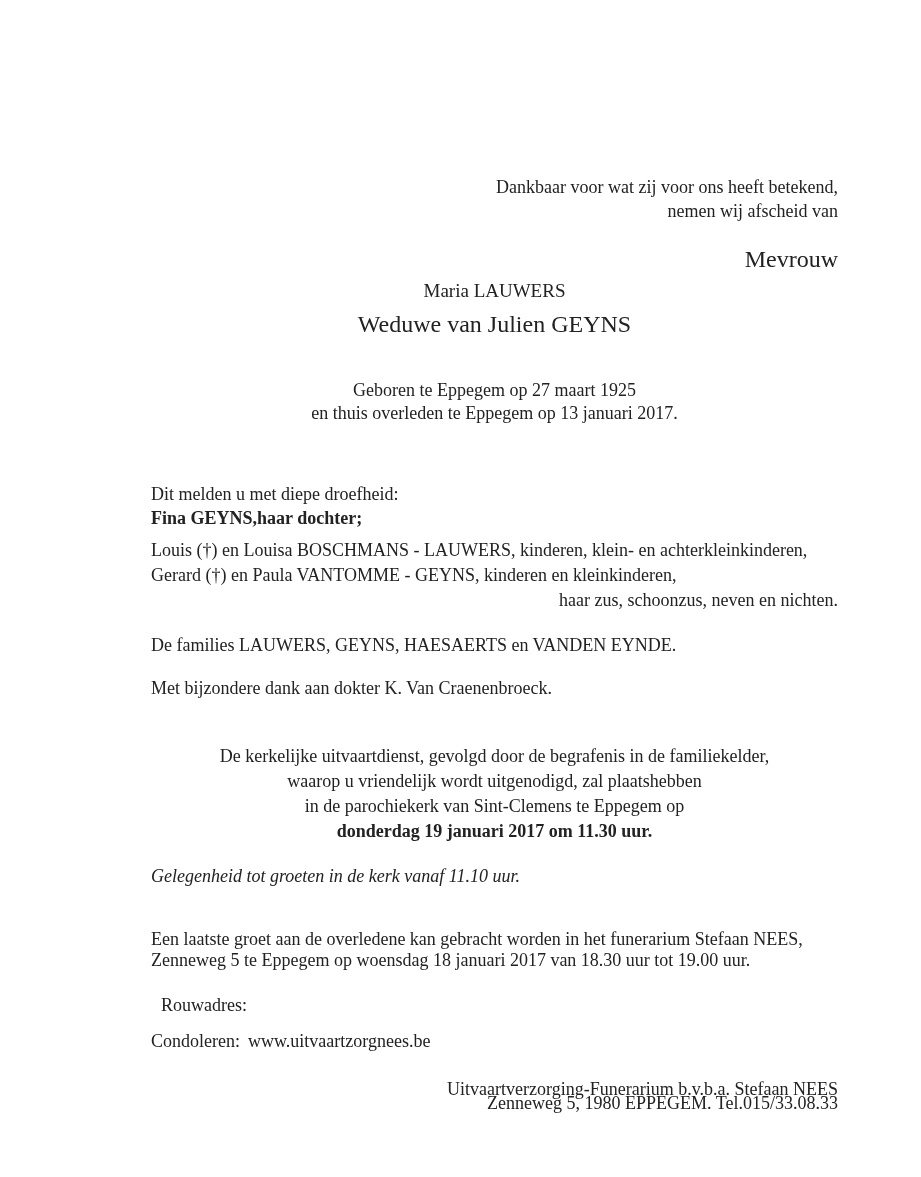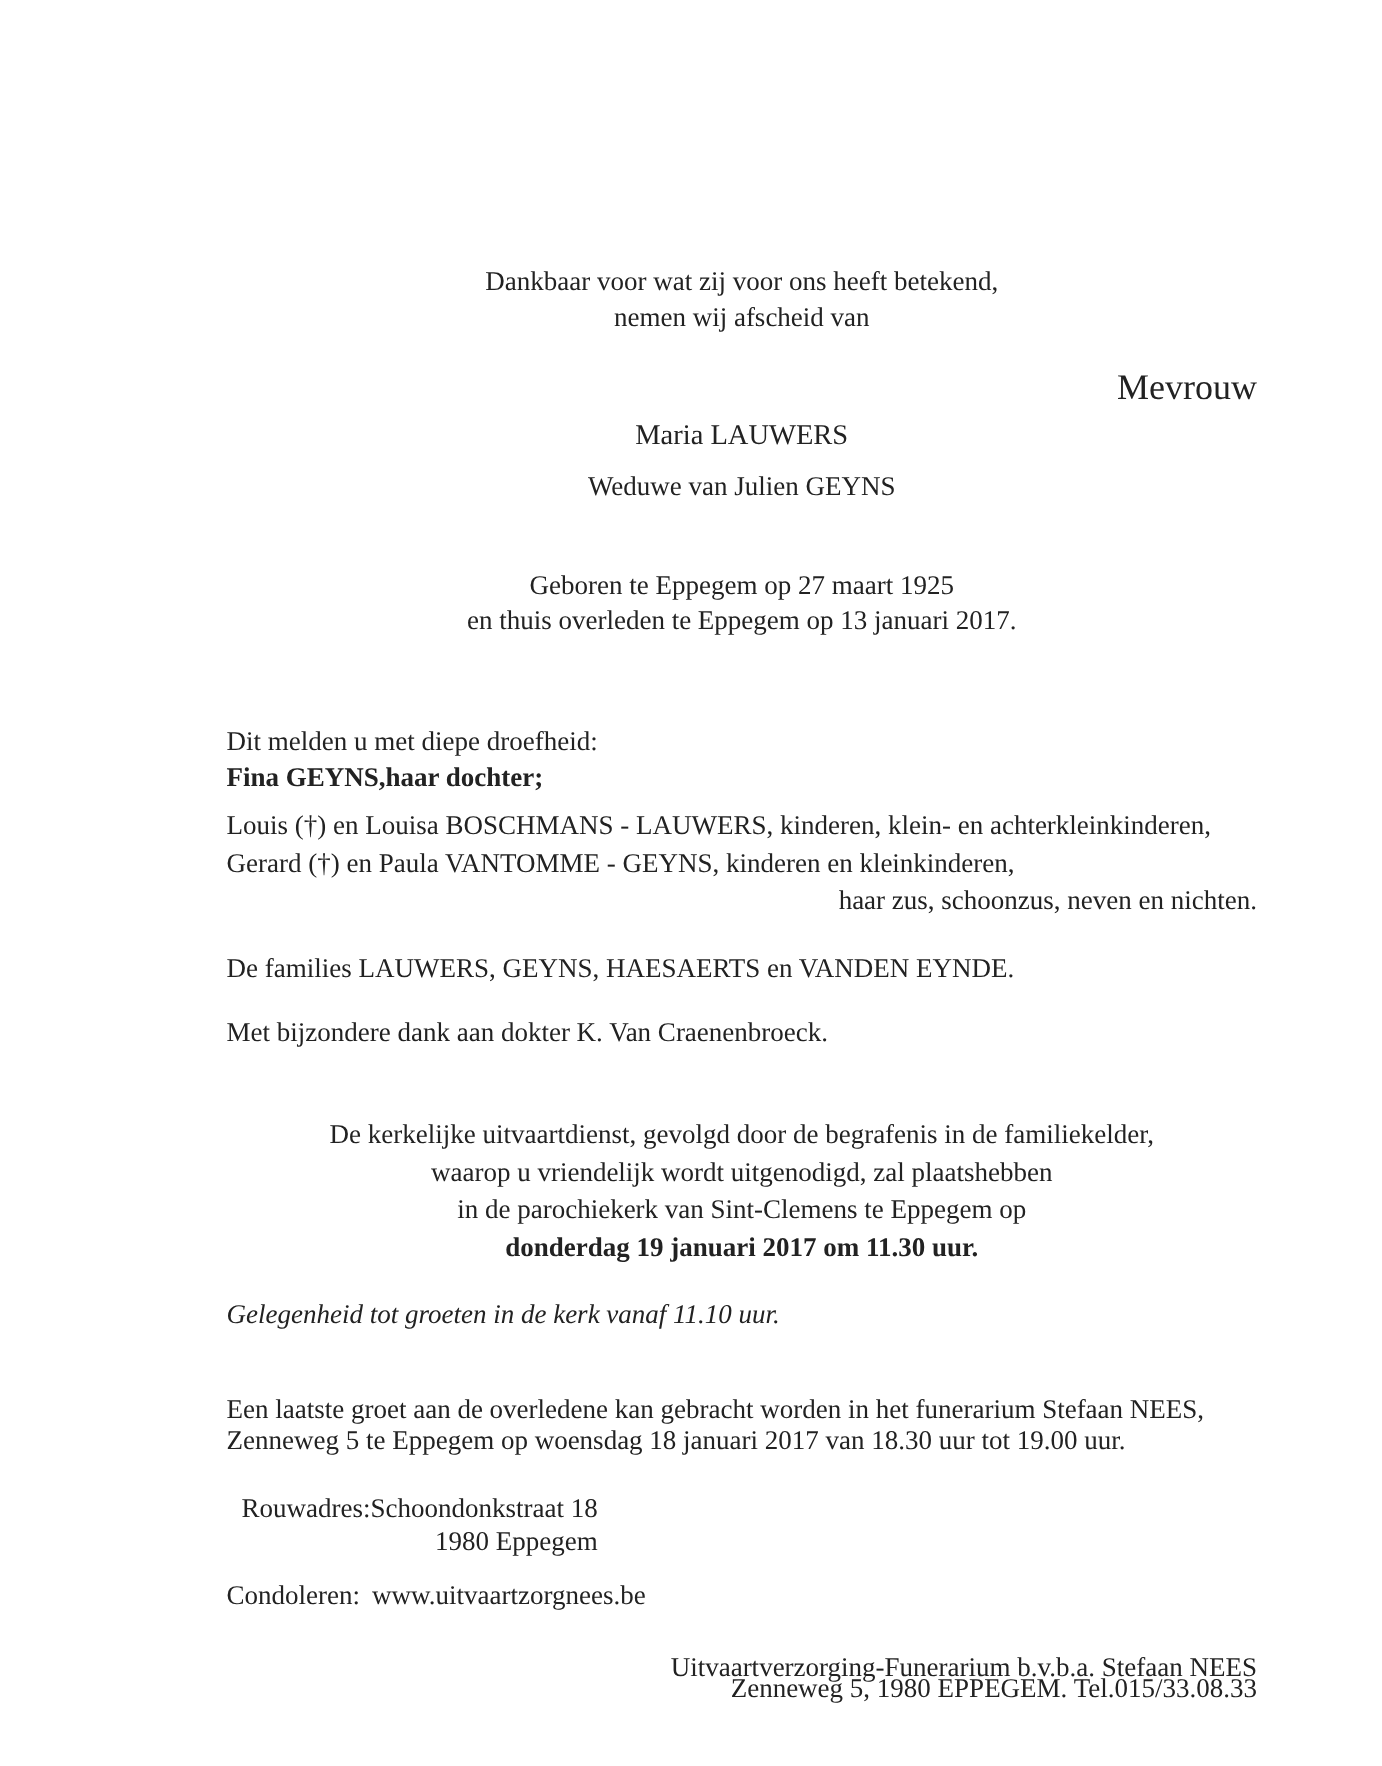--- a/index.html
+++ b/index.html
@@ -20,38 +20,38 @@
     position: absolute;
     left: 151px;
     top: 0;
     width: 687px;
     height: 1177px;
     overflow: hidden;
     font-size: 18px;
   }
   .intro {
     margin-top: 175px;
-    text-align: center;
+    text-align: right;
     line-height: 24px;
   }
   .deceased-title {
     margin-top: 21px;
     text-align: right;
     font-size: 24px;
     line-height: 31px;
   }
   .deceased-name {
     text-align: center;
     font-size: 19px;
     line-height: 31px;
   }
   .deceased-subtitle {
     margin-top: 4px;
     text-align: center;
-    font-size: 18px;
+    font-size: 24px;
     line-height: 28px;
   }
   .life-dates {
     margin-top: 41px;
     text-align: center;
     line-height: 23px;
   }
   .announcement {
     margin-top: 57px;
     line-height: 24px;
@@ -165,24 +165,20 @@
 
     <div class="greeting-line">Gelegenheid tot groeten in de kerk vanaf 11.10 uur.</div>
 
     <div class="visitation">
       <div>Een laatste groet aan de overledene kan gebracht worden in het funerarium Stefaan NEES,</div>
       <div>Zenneweg 5 te Eppegem op woensdag 18 januari 2017 van 18.30 uur tot 19.00 uur.</div>
     </div>
 
     <div class="address-row">
       <span class="label">Rouwadres:</span>
-      <span>
-        <div>Schoondonkstraat 18</div>
-        <div>1980 Eppegem</div>
-      </span>
     </div>
 
     <div class="condolence-row">
       <span class="label">Condoleren:</span><span>www.uitvaartzorgnees.be</span>
     </div>
 
     <div class="footer">
       <div>Uitvaartverzorging-Funerarium b.v.b.a. Stefaan NEES</div>
       <div>Zenneweg 5, 1980 EPPEGEM. Tel.015/33.08.33</div>
     </div>

